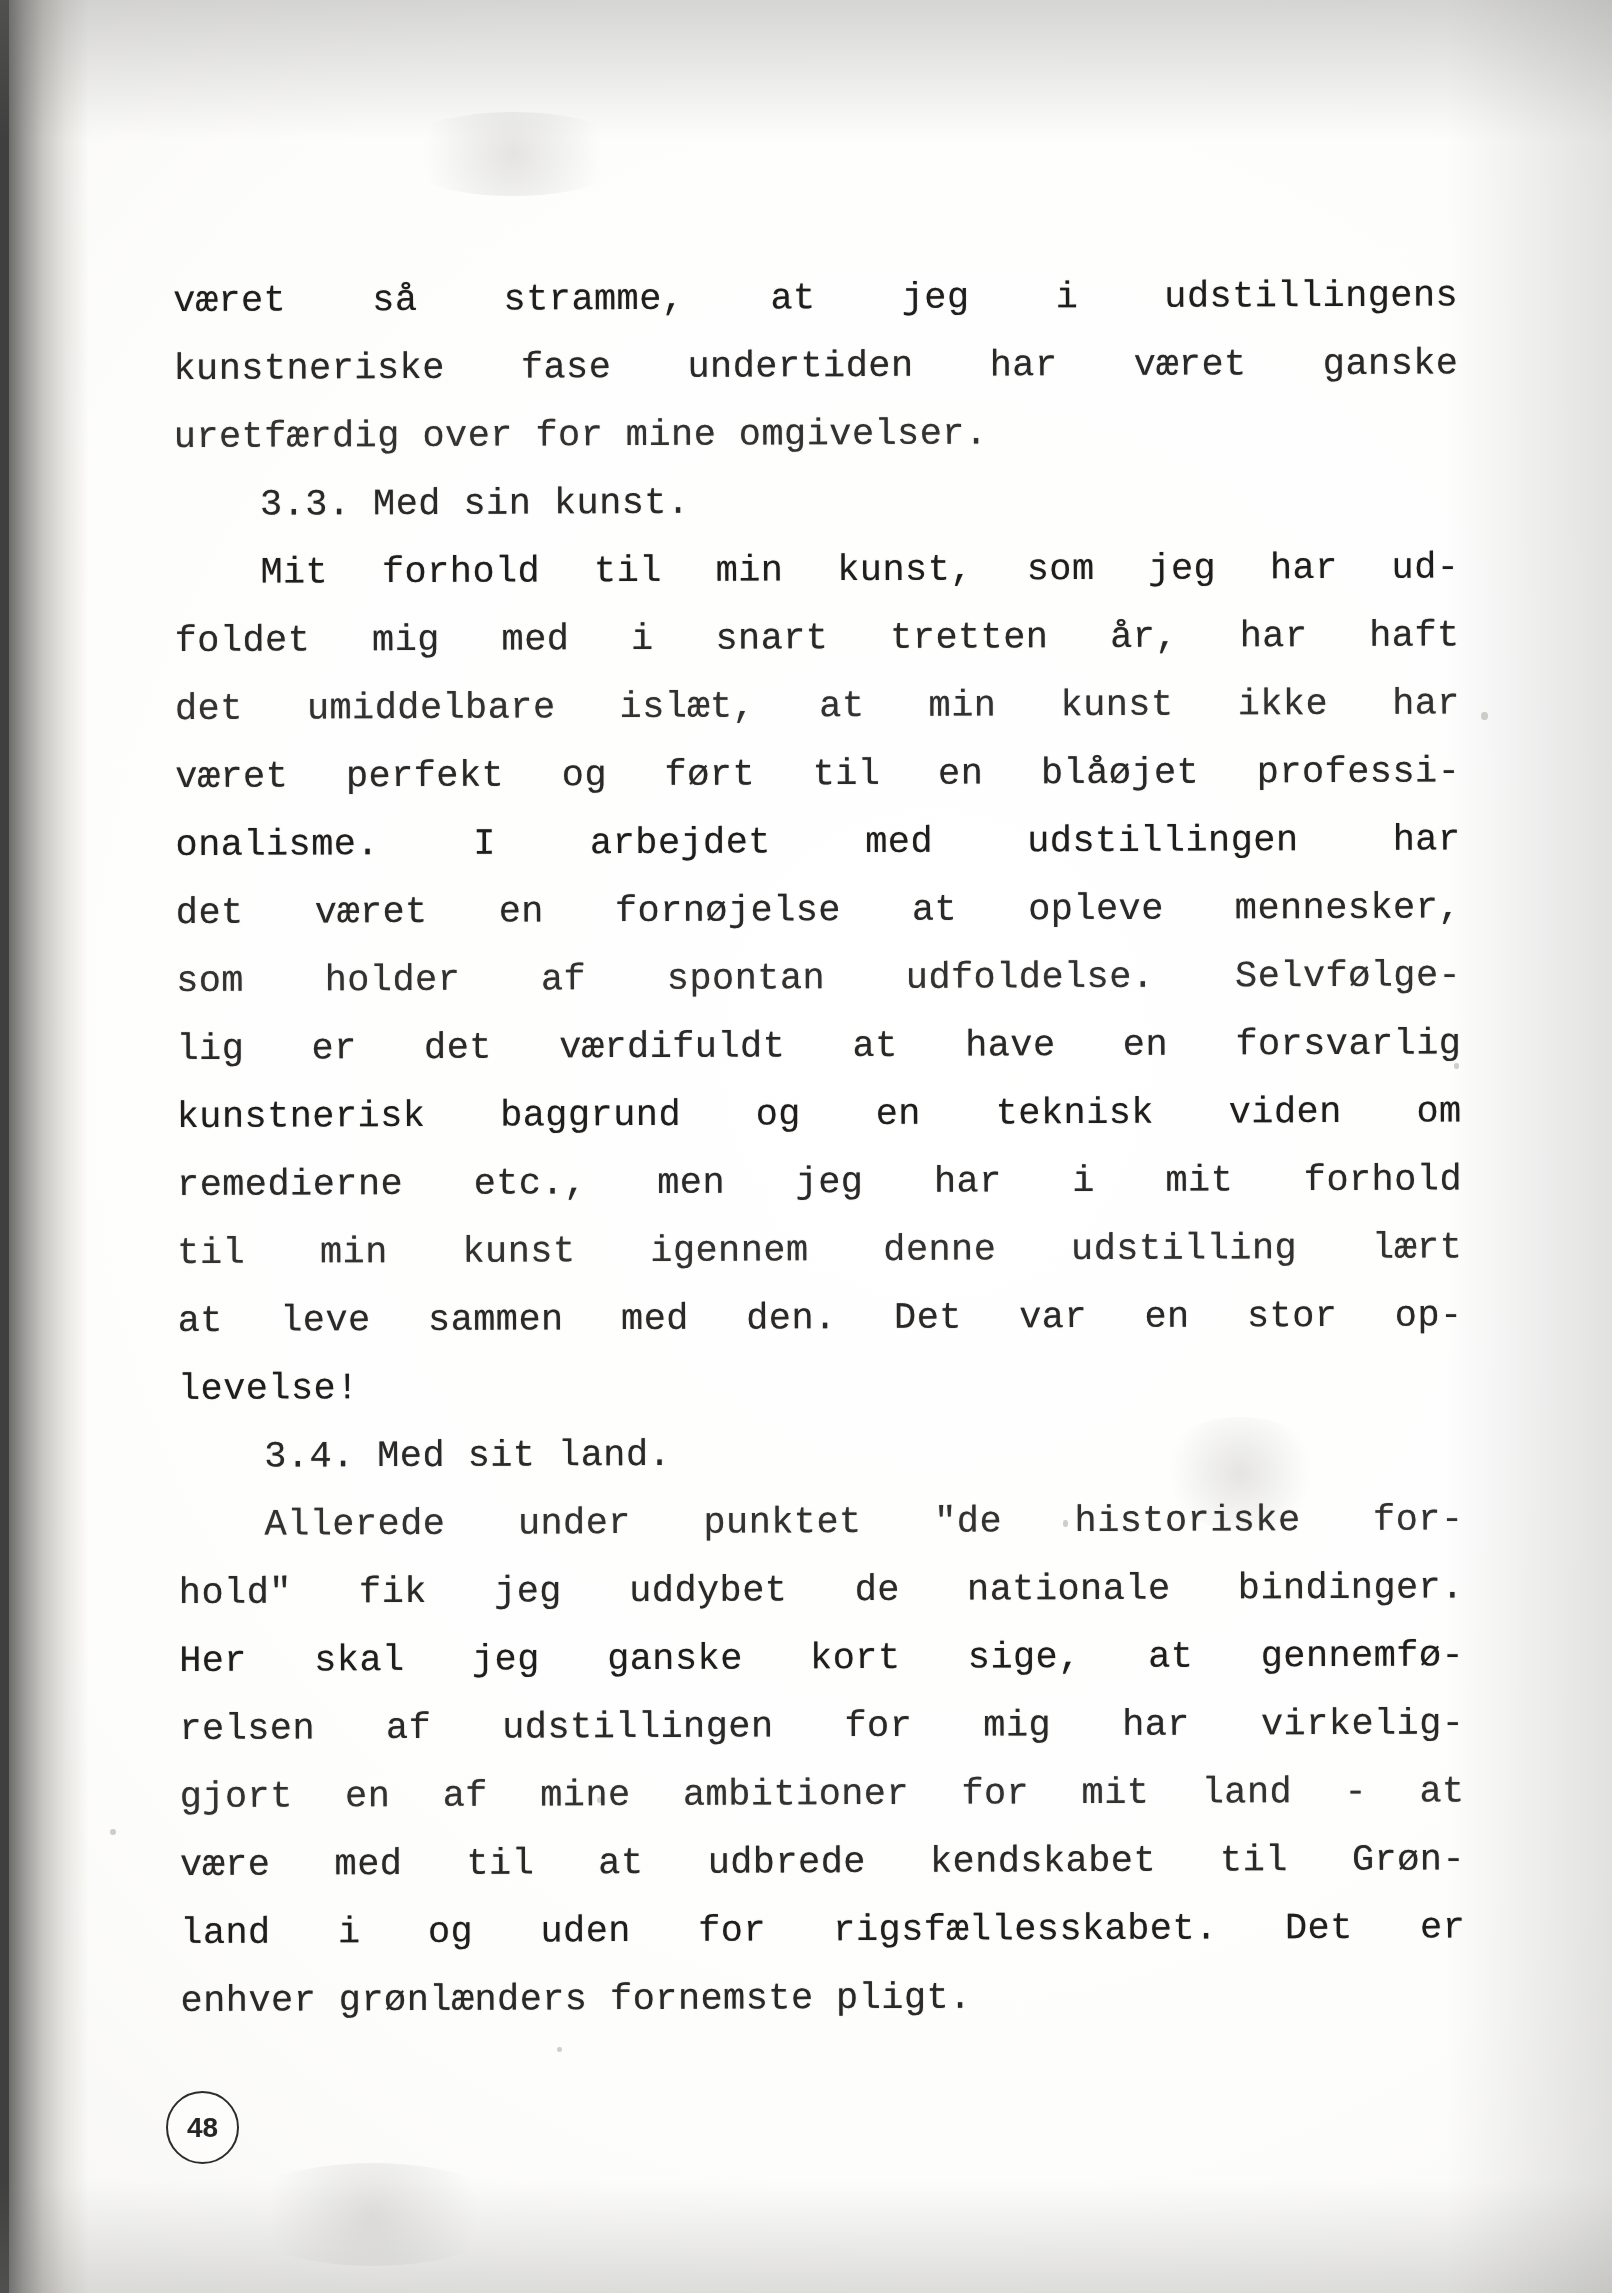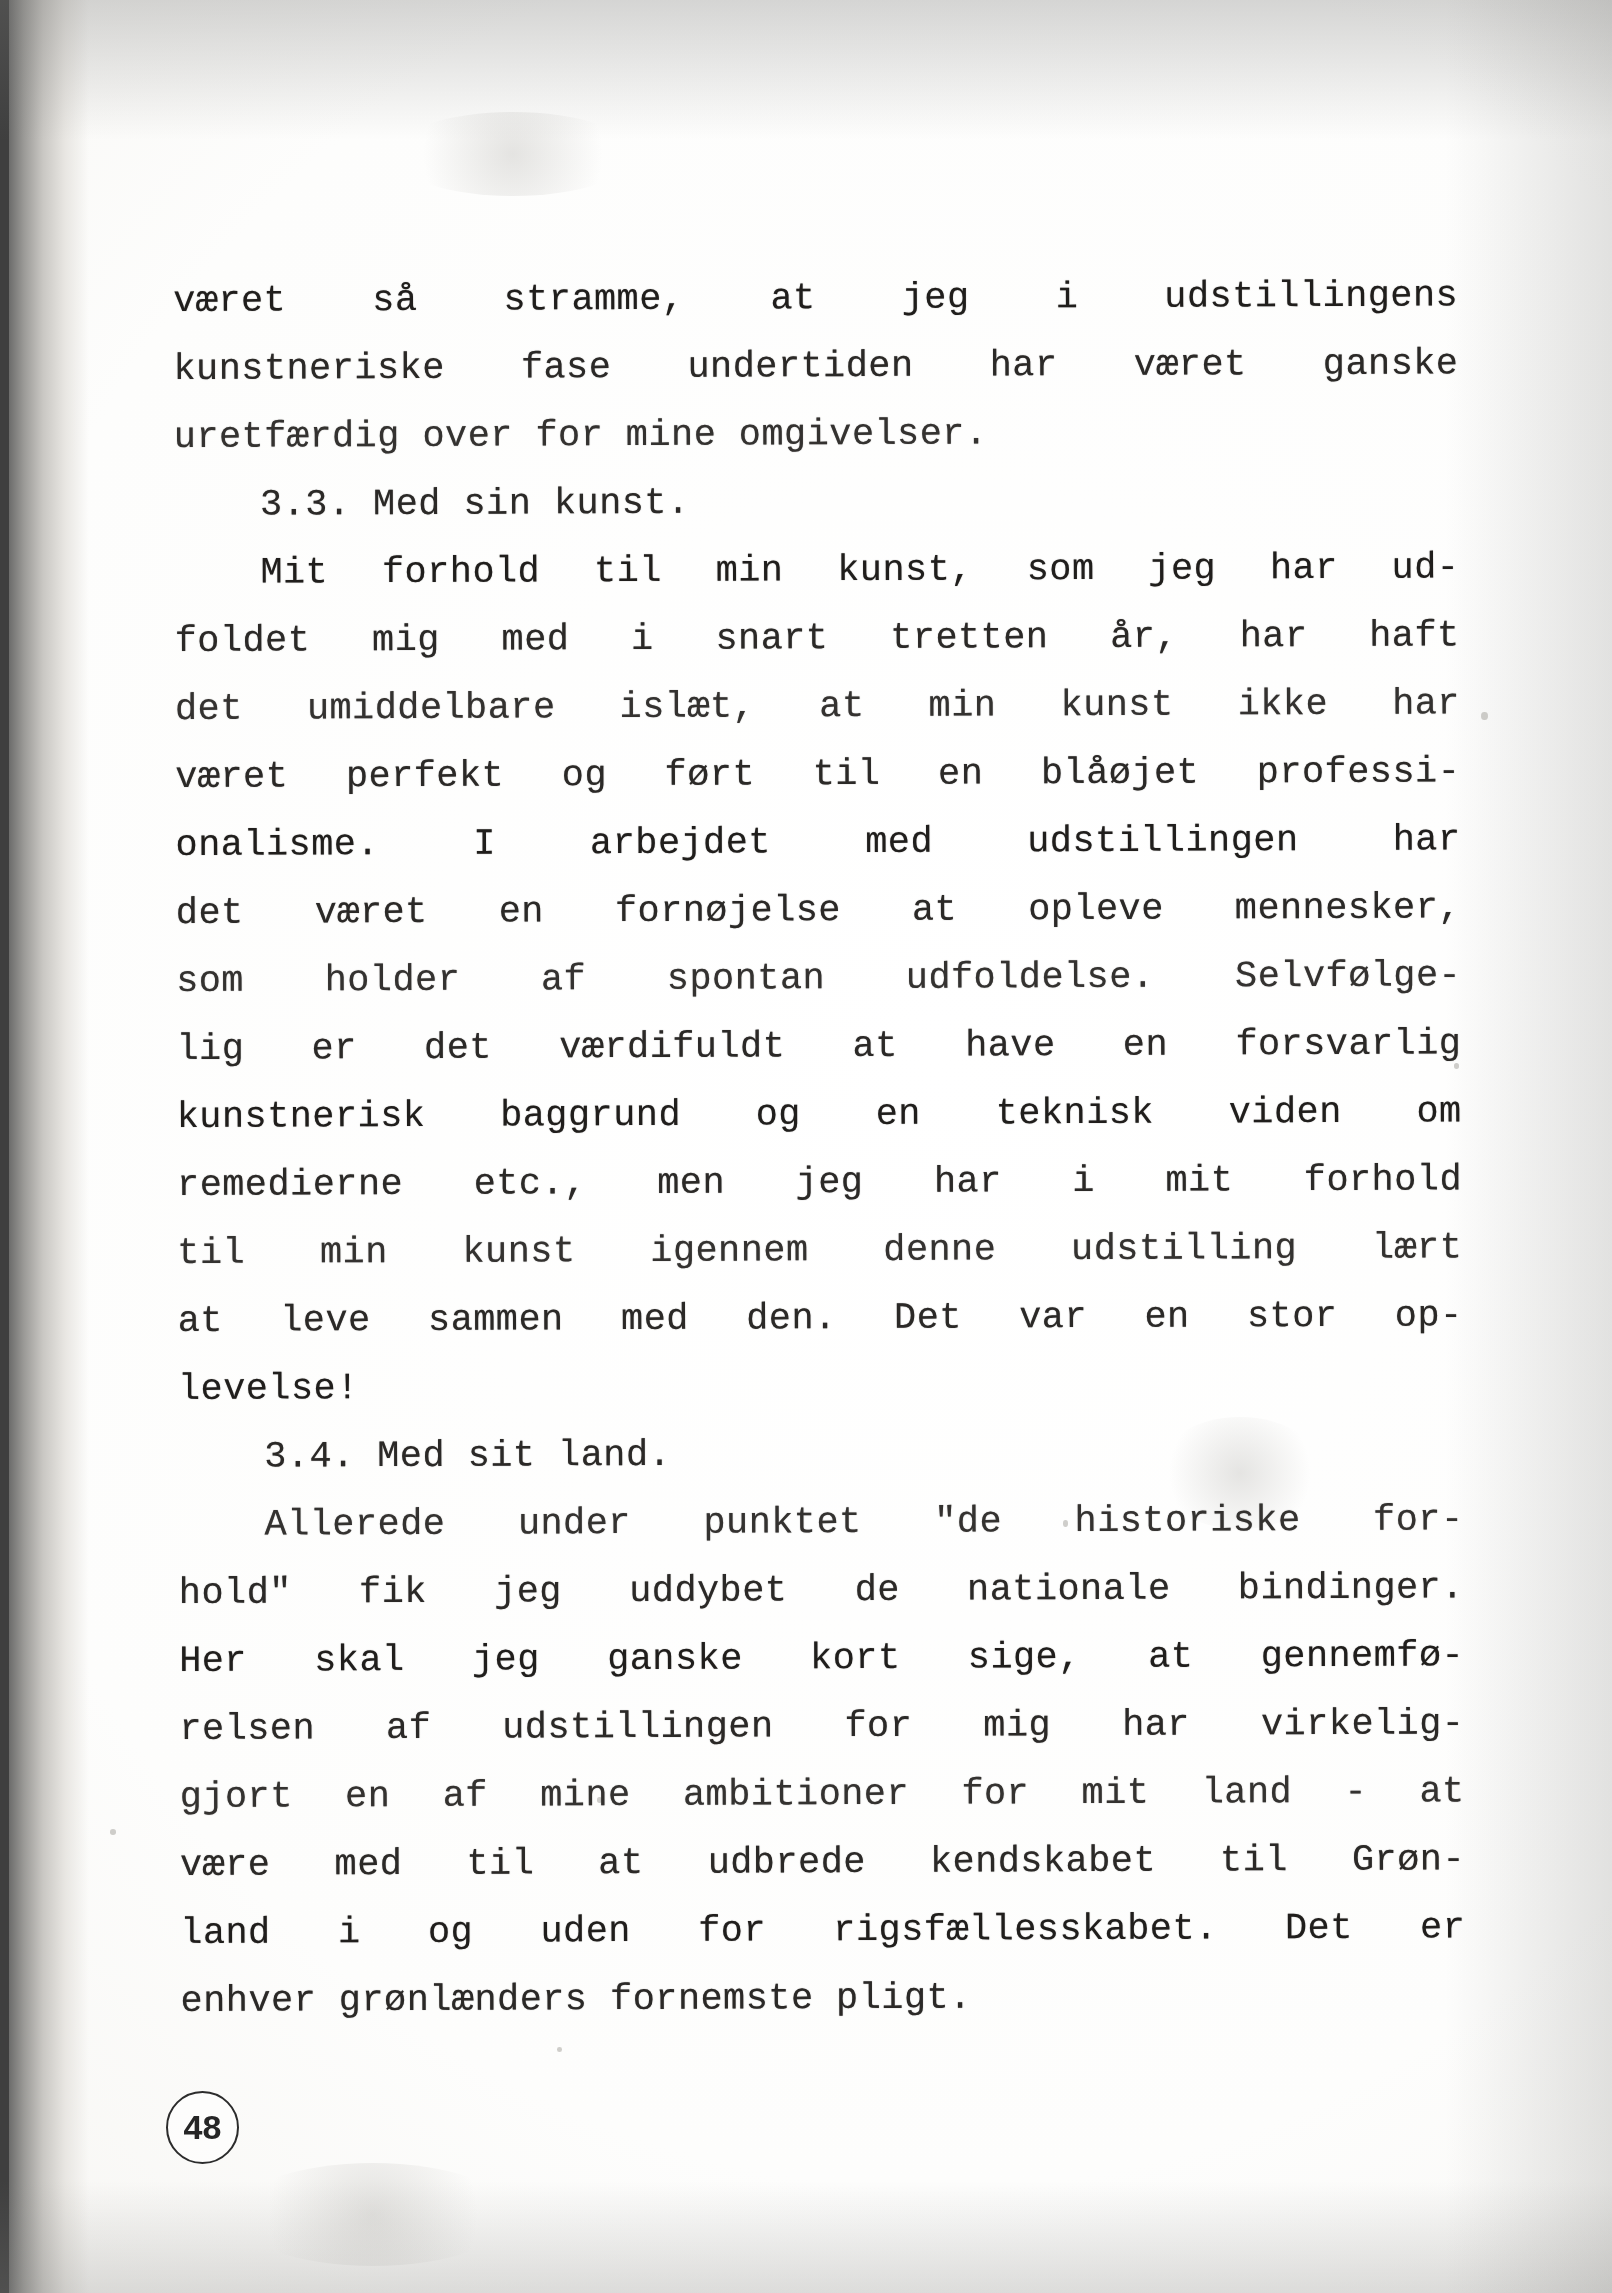--- a/index.html
+++ b/index.html
@@ -113,21 +113,21 @@
     top: 2091px;
     width: 69px;
     height: 69px;
     border: 2.8px solid #2c2c2c;
     border-radius: 50%;
     display: flex;
     align-items: center;
     justify-content: center;
     font-family: "Liberation Sans", sans-serif;
     font-weight: bold;
-    font-size: 34px;
+    font-size: 28px;
     color: #262626;
     background: rgba(255,255,255,0.55);
   }
 </style>
 </head>
 <body>
 
 <div id="page">
 
   <div class="paper"></div>

